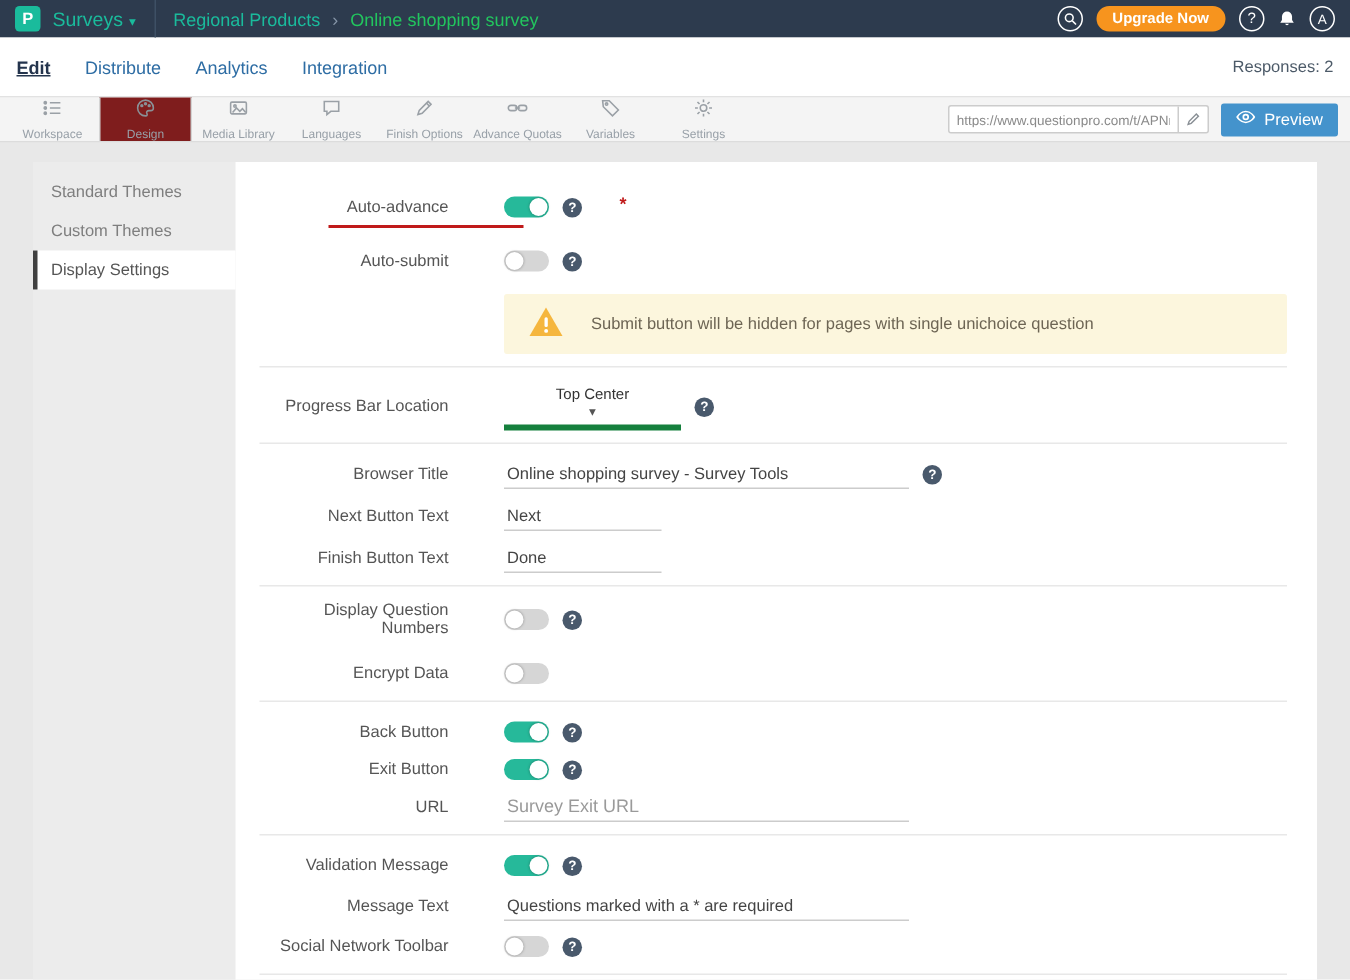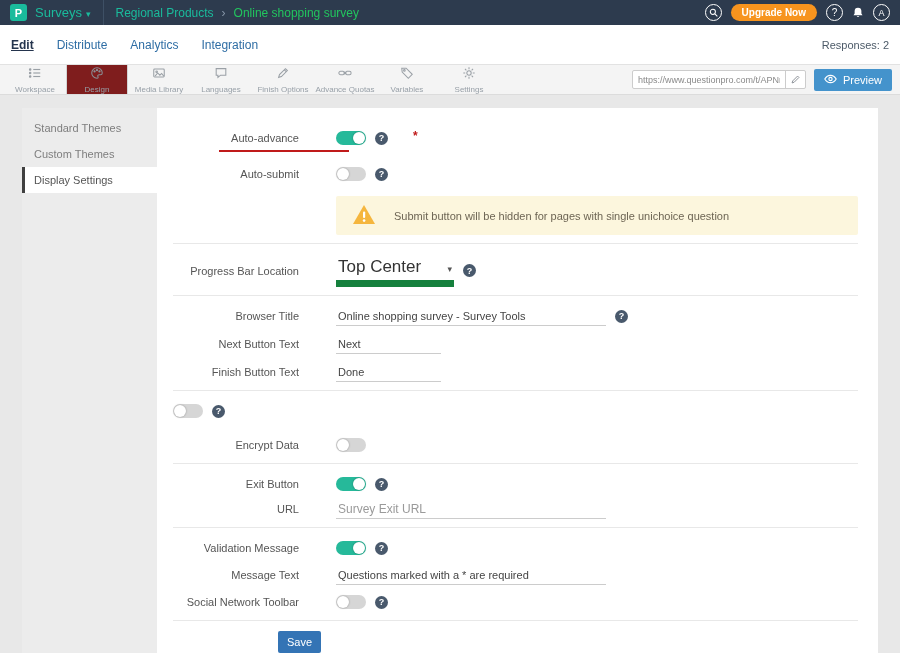--- a/index.html
+++ b/index.html
@@ -62,21 +62,21 @@
 
   .help-icon { width:13px; height:13px; border-radius:50%; background:#49596c; color:#fff; display:inline-flex; align-items:center; justify-content:center; cursor:pointer; flex-shrink:0; }
   .help-icon::after { content:"?"; font-size:9px; font-weight:bold; }
 
   .warning-box { background:#fcf6dd; width:545px; padding:8px 16px; display:flex; align-items:center; gap:18px; font-size:11px; color:#6d6554; border-radius:2px; }
 
   .line-input { border:0; border-bottom:1px solid #ccc; font-size:11px; color:#444; padding:3px 2px; background:#fff; outline:none; }
   .line-input::placeholder { color:#9a9a9a; font-size:12px; }
   .w-lg { width:270px; } .w-sm { width:105px; }
 
-  .select-box { width:118px; border-bottom:7px solid #15803d; font-size:17px; color:#333; padding:3px 2px; display:flex; justify-content:space-between; align-items:center; cursor:pointer; }
+  .select-box { width:118px; border-bottom:4px solid #15803d; font-size:10px; color:#333; padding:3px 2px; display:flex; justify-content:space-between; align-items:center; cursor:pointer;flex-direction:column; }
   .select-caret::after { content:"▾"; font-size:9px; color:#555; }
 
   .save-btn { background:#3474b5; color:#fff; border:none; border-radius:2px; font-size:11px; padding:5px 9px; margin-left:105px; cursor:pointer; }
   .save-row { margin-top:2px; }
 
   
   .red-line { position:absolute; height:2px; background:#c01a1a; }
   .annot-autoadvance { left:46px; bottom:-4px; width:130px; }
   .annot-star { color:#c01a1a; font-size:12px; font-weight:bold; margin-left:16px; transform:translateY(-2px); }
   .annot-star::after { content:"*"; }
@@ -304,39 +304,49 @@
     <div class="frow mb0">
       <div class="flabel">Finish Button Text</div>
       <div class="fctrl">
         <input class="line-input w-sm" value="Done" style="">
       </div>
     </div>
 
     <hr class="divider">
 
     <div class="frow mb14">
+      <div class="flabel">Display Question Numbers</div>
       <div class="fctrl">
         <span class="toggle">
             <span class="knob"></span>
           </span>
         <span class="help-icon"></span>
       </div>
     </div>
 
     <div class="frow mb0">
       <div class="flabel">Encrypt Data</div>
       <div class="fctrl">
         <span class="toggle">
             <span class="knob"></span>
           </span>
       </div>
     </div>
 
     <hr class="divider">
 
+    <div class="frow mb5">
+      <div class="flabel">Back Button</div>
+      <div class="fctrl">
+        <span class="toggle on">
+            <span class="knob"></span>
+          </span>
+        <span class="help-icon"></span>
+      </div>
+    </div>
 
     <div class="frow mb5">
       <div class="flabel">Exit Button</div>
       <div class="fctrl">
         <span class="toggle on">
             <span class="knob"></span>
           </span>
         <span class="help-icon"></span>
       </div>
     </div>

